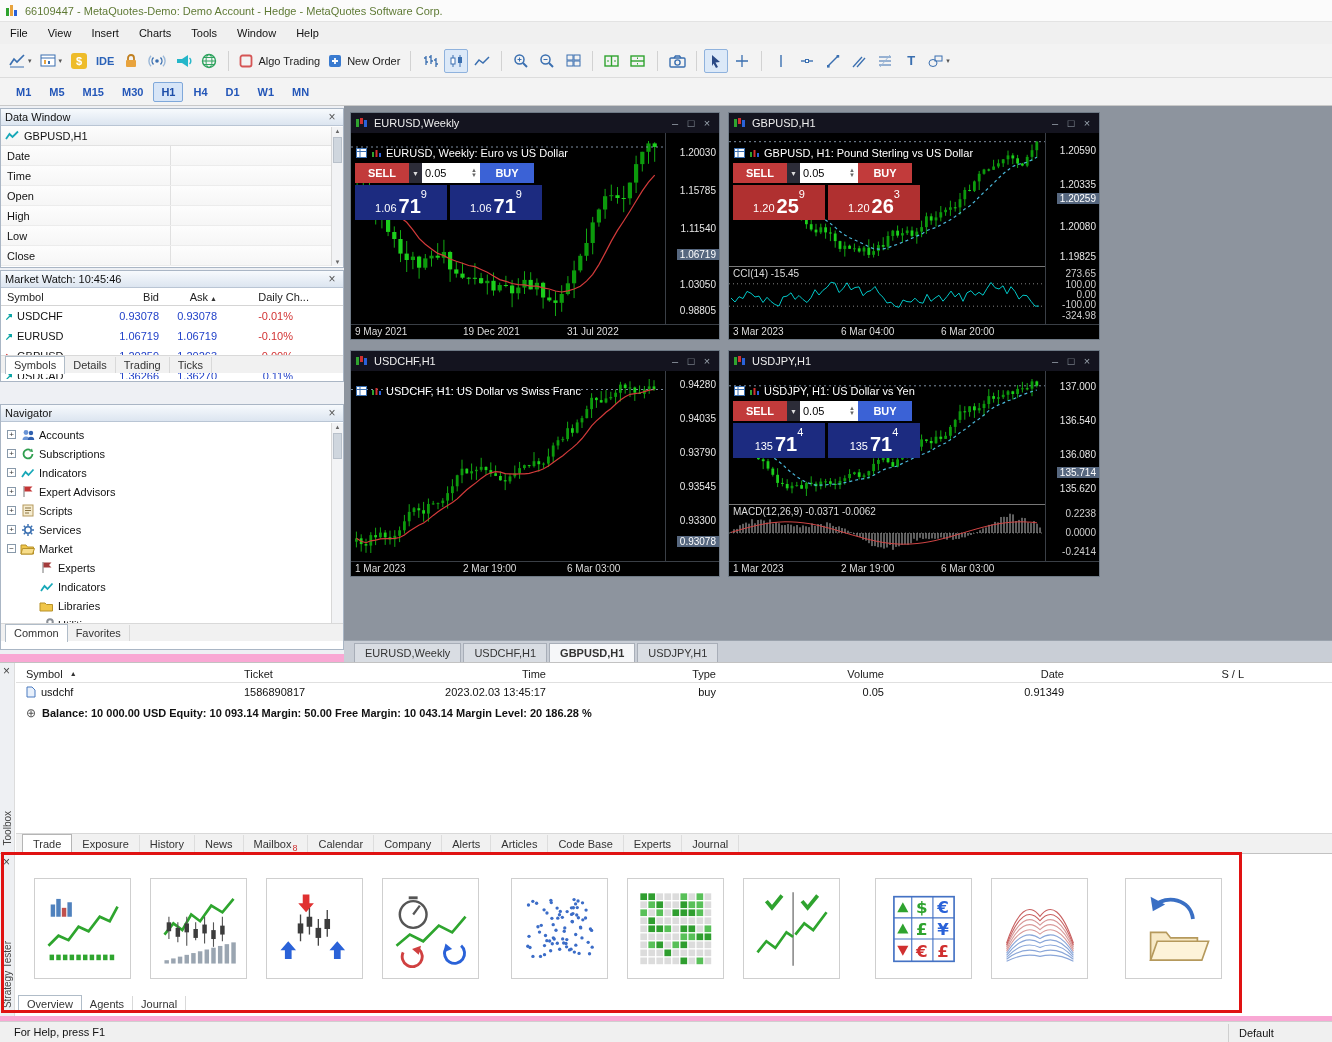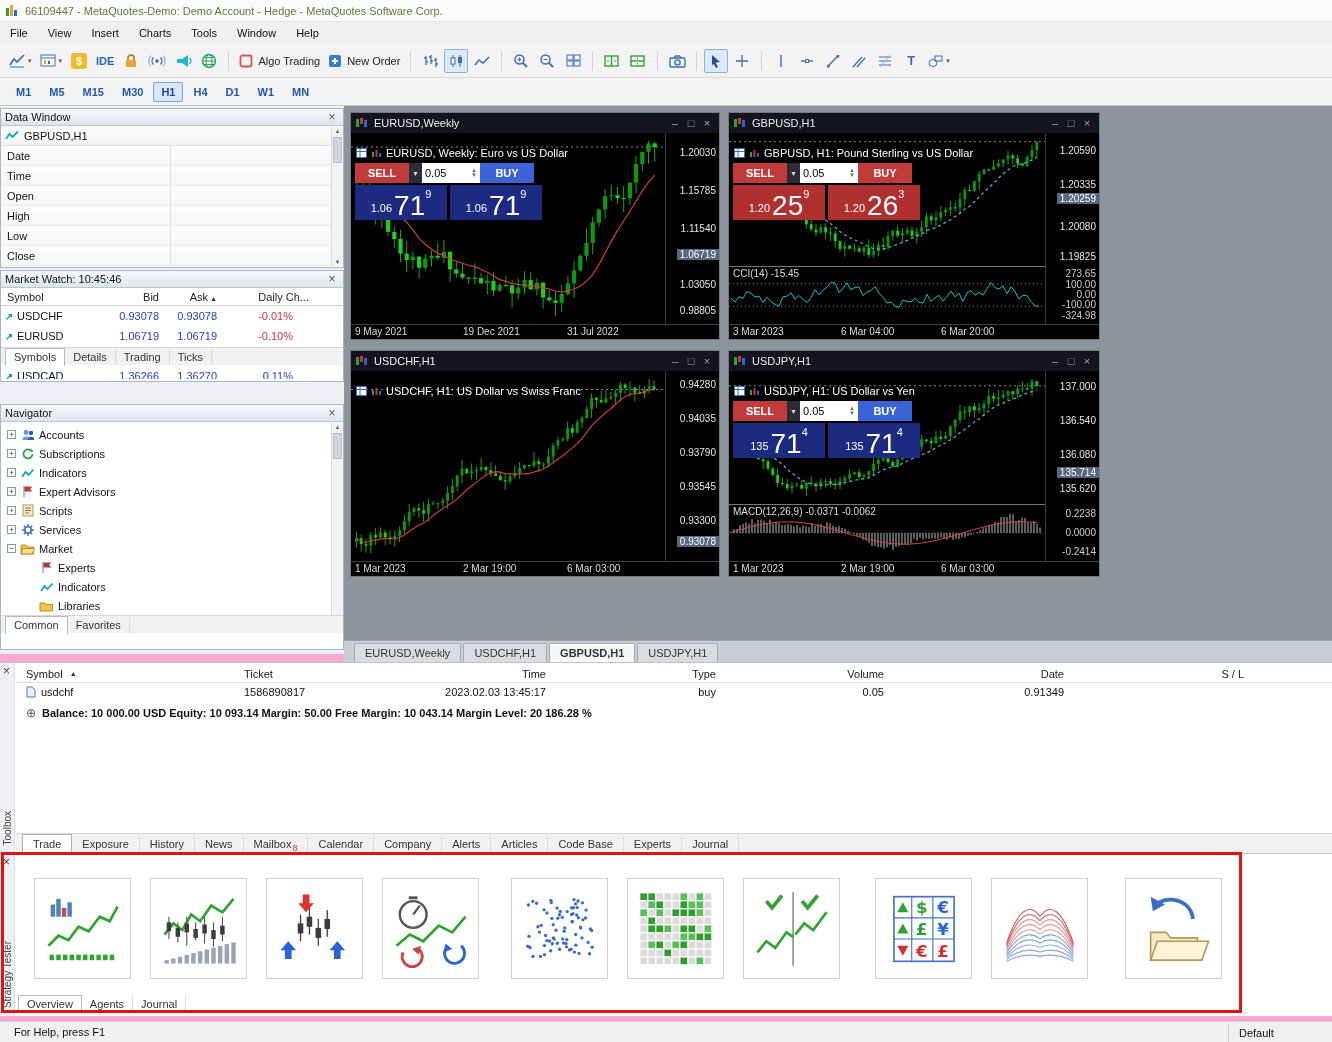--- a/index.html
+++ b/index.html
@@ -52,21 +52,21 @@
 .mw-row{height:20px;display:flex;align-items:center}
 .mw-arrow{width:16px;text-align:center;font-size:10px;font-weight:bold}
 .mw-arrow[data-dir="up"]{color:#0aa3a3}
 .mw-arrow[data-dir="down"]{color:#d23333}
 .mw-sym{width:80px}
 .mw-bid,.mw-ask{width:62px;text-align:right;color:#2141c8}
 .mw-ask{width:58px}
 .mw-chg{width:92px;text-align:right;padding-right:16px}
 .mw-chg[data-sign="neg"]{color:#d23333}
 .mw-chg[data-sign="pos"]{color:#2141c8}
-.ptabs{position:absolute;bottom:16px;left:0;right:0;height:18px;background:#f1f1f1;border-top:1px solid #d9d9d9;display:flex;align-items:flex-end;padding-left:4px}
+.ptabs{position:absolute;bottom:8px;left:0;right:0;height:18px;background:#f1f1f1;border-top:1px solid #d9d9d9;display:flex;align-items:flex-end;padding-left:4px}
 .ptab{padding:2px 8px;color:#333;border-right:1px solid #d9d9d9;height:16px}
 .ptab.active{background:#fff;border:1px solid #b0bcc8;border-bottom:none;margin-bottom:-1px;height:18px}
 
 .nav{top:298px;height:246px}
 .tree{height:212px;overflow:hidden;padding-top:3px}
 .trow{height:19px;display:flex;align-items:center;gap:4px}
 .exp{width:9px;height:9px;border:1px solid #8899aa;font-size:8px;line-height:7px;text-align:center;color:#333;background:#fff;margin-left:6px;flex:none}
 .trow.child{padding-left:38px}
 .nico{width:15px;flex:none;display:flex;justify-content:center}
 
@@ -93,21 +93,21 @@
 .tw-buy.blue{background:#3b62d6}
 .tw-buy.red{background:#c23b3b}
 .tw-dd{width:13px;background:#2c2c38;color:#ddd;font-size:7px;display:flex;align-items:center;justify-content:center}
 .tw-lot{width:58px;background:#fff;color:#000;display:flex;align-items:center;justify-content:space-between;padding:0 3px}
 .tw-steps{font-size:6px;line-height:5px;color:#666;text-align:center}
 .tw-prices{display:flex;gap:3px;margin-top:2px}
 .tw-price{width:92px;height:35px;color:#fff;display:flex;align-items:flex-end;justify-content:center;padding-bottom:4px}
 .tw-price.navy{background:#1c2b80}
 .tw-price.red{background:#b03030}
 .pp{font-size:11px;margin-right:2px;margin-bottom:2px}
-.pb{font-size:28px;font-weight:normal;line-height:20px}
+.pb{font-size:20px;font-weight:bold;line-height:20px}
 .ps{font-size:11px;align-self:flex-start;margin-top:3px}
 .charttabs{position:absolute;left:0;top:534px;width:988px;height:22px;background:#c9ced6;border-top:1px solid #9aa2ac;display:flex;align-items:flex-end;padding-left:10px;gap:2px}
 .ctab{height:19px;padding:3px 10px;background:#d9dde3;border:1px solid #a8aeb8;border-bottom:none;color:#333;white-space:nowrap}
 .ctab.active{background:#f6f7f9;font-weight:bold}
 
 
 .toolbox{left:0;top:662px;width:1332px;height:191px;background:#fff;border-top:1px solid #c2c2c2}
 .pnl-close{position:absolute;left:3px;top:1px;color:#444;font-size:12px;z-index:5}
 .side-strip{position:absolute;left:0;top:0;bottom:0;width:15px;background:#eef0f3;border-right:1px solid #dcdcdc}
 .vtext{position:absolute;left:2px;bottom:8px;writing-mode:vertical-rl;transform:rotate(180deg);color:#444;font-size:10px;white-space:nowrap}

